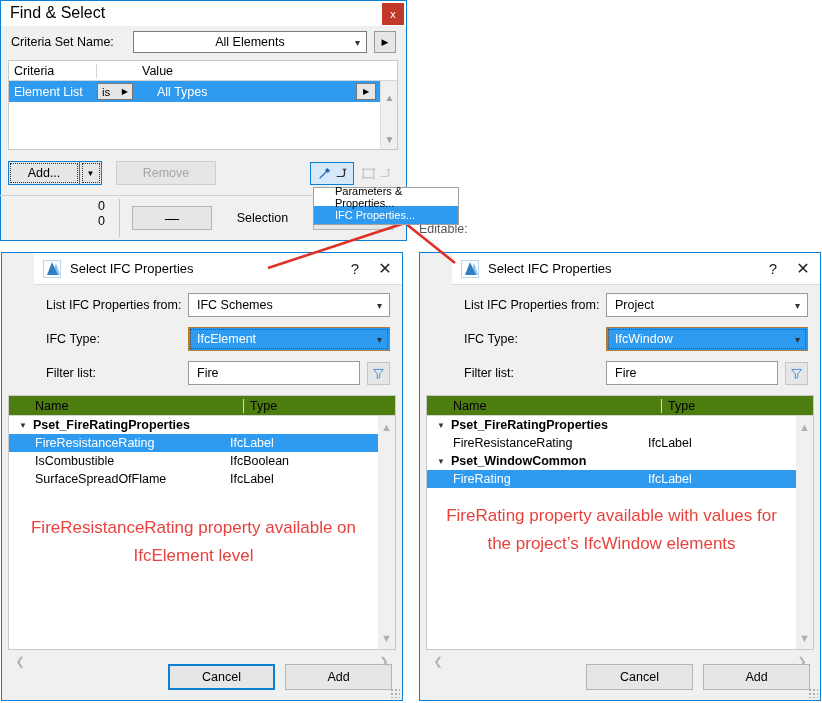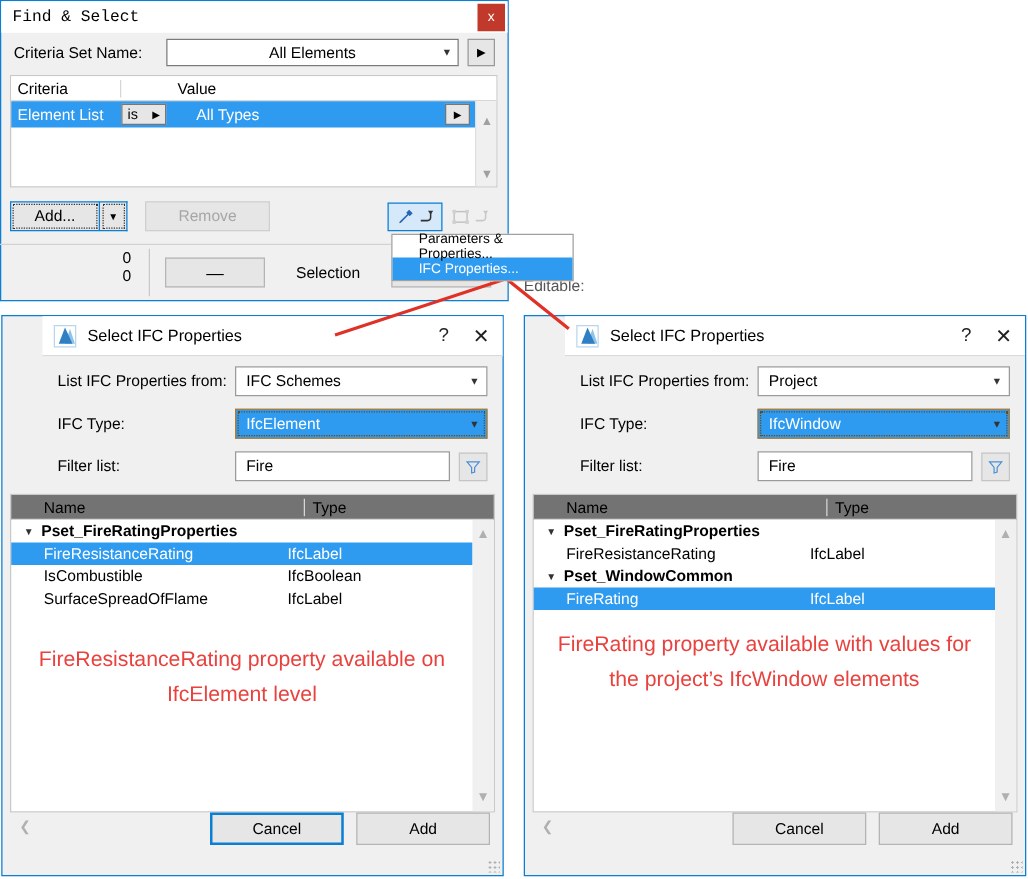--- a/index.html
+++ b/index.html
@@ -22,21 +22,21 @@
   }
   #fs-titlebar {
     height: 25px;
     background: #ffffff;
     display: flex;
     align-items: center;
     padding-left: 9px;
     font-size: 13px;
     border-bottom: 1px solid #ffffff;
   }
-  #fs-title { flex: 1; font-size: 13px; font-family: Liberation Mono, monospace; }
+  #fs-title { flex: 1; font-size: 16px; }
   .close-red {
     width: 22px; height: 22px;
     background: #c0392b;
     color: #ffffff;
     display: flex; align-items: center; justify-content: center;
     font-size: 11px;
     margin-right: 2px;
     margin-top: 1px;
   }
   .fs-row {
@@ -284,21 +284,21 @@
   
   .list-wrap {
     position: absolute; left: 6px; top: 142px;
     width: 388px; height: 255px;
     background: #ffffff;
     border: 1px solid #c9c9c9;
     display: flex; flex-direction: column;
   }
   .list-head {
     display: flex; height: 20px; align-items: center;
-    border-bottom: 1px solid #d6d6d6; background: #737373;
+    border-bottom: 1px solid #d6d6d6; background: #4d7c0f;
     font-size: 12.5px;
     padding-left: 20px;
   }
   .lh-name { width: 215px; border-right: 1px solid #d6d6d6; padding-left: 6px;}
   .lh-type { flex: 1; padding-left: 6px; }
   .list-body { flex: 1; display: flex; position: relative; }
   .rows { flex: 1; }
   .grp-row {
     height: 18px; display: flex; align-items: center;
     font-size: 12.5px; font-weight: bold;
@@ -336,21 +336,21 @@
   }
   .hscroll .lf, .hscroll .rt {
     position: absolute; top: 0; width: 16px; height: 17px;
     color: #b0b0b0; font-size: 11px;
     display: flex; align-items: center; justify-content: center;
   }
   .hscroll .lf { left: 4px; }
   .hscroll .rt { right: 4px; }
 
   .dlg-buttons {
-    position: absolute; right: 10px; bottom: 24px;
+    position: absolute; right: 10px; bottom: 10px;
     display: flex; gap: 10px;
   }
   .dlg-btn {
     width: 107px; height: 26px;
     background: #e6e6e6; border: 1px solid #b4b4b4;
     display: flex; align-items: center; justify-content: center;
     font-size: 12.5px;
   }
   .dlg-btn.focused {
     border: 2px solid #0a7fd4;

